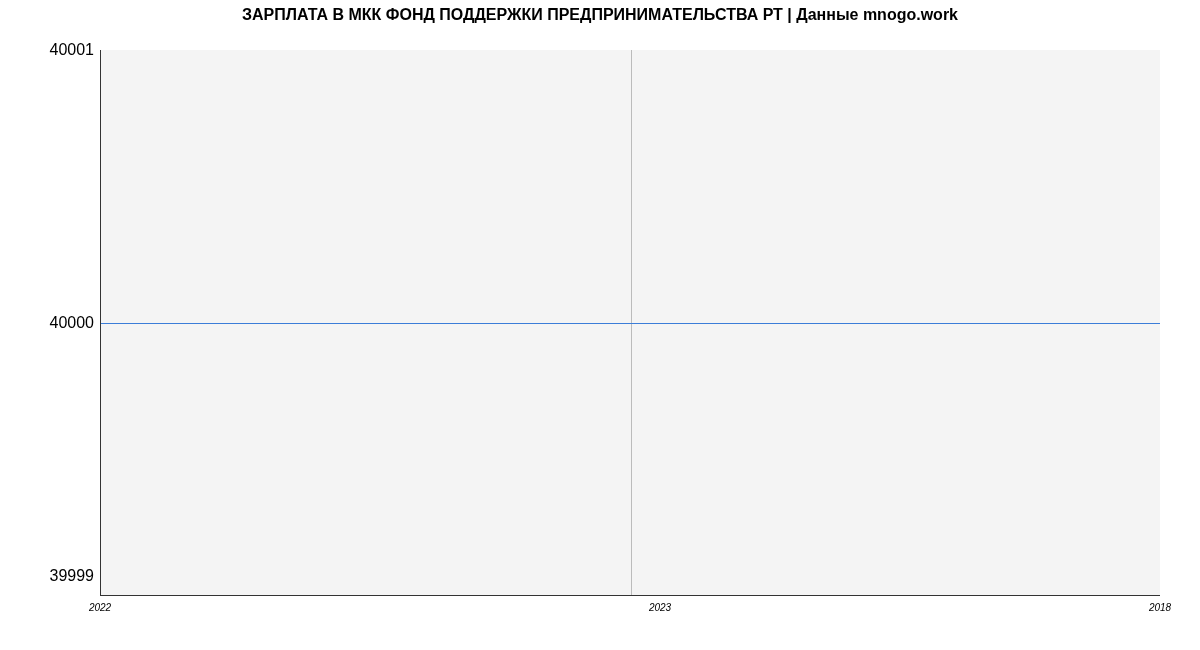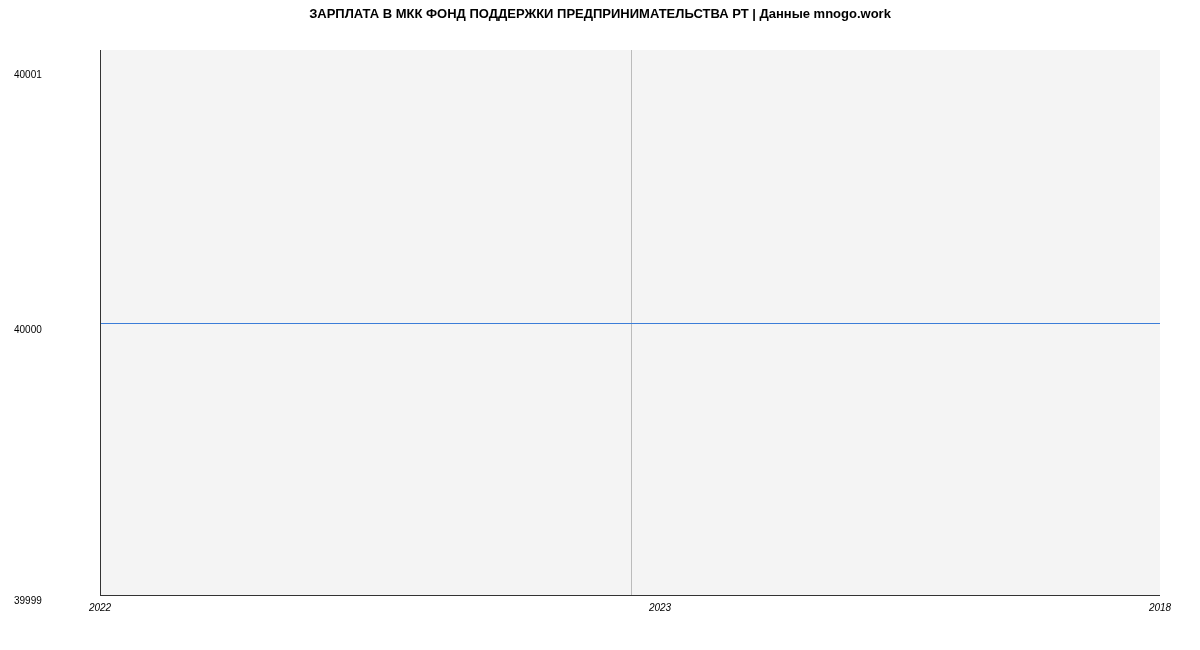--- a/index.html
+++ b/index.html
@@ -10,21 +10,21 @@
       font-family: Arial, Helvetica, sans-serif;
       position: relative;
       overflow: hidden;
     }
     .chart-title {
       position: absolute;
       top: 6px;
       left: 0;
       width: 100%;
       text-align: center;
-      font-size: 13px;
+      font-size: 16px;
       font-weight: bold;
       color: #000;
     }
     .plot-area {
       position: absolute;
       left: 100px;
       top: 50px;
       width: 1060px;
       height: 546px;
       background: #f4f4f4;
@@ -41,26 +41,25 @@
     .data-line {
       position: absolute;
       left: 0;
       width: 100%;
       height: 0;
       border-top: 1.5px solid #3b7dd8;
     }
     .y-tick {
       position: absolute;
       right: 1106px;
-      font-size: 10px;
+      font-size: 16px;
       color: #000;
-      text-align: left;
+      text-align: right;
       transform: translateY(-50%);
       width: 80px;
-      margin-top: 24px;
     }
     .x-tick {
       position: absolute;
       top: 602px;
       font-size: 10px;
       color: #000;
       text-align: center;
       transform: translateX(-50%);
       white-space: nowrap;
       font-style: italic;
@@ -70,18 +69,18 @@
 <body>
 
 <div class="chart-title">ЗАРПЛАТА В МКК ФОНД ПОДДЕРЖКИ ПРЕДПРИНИМАТЕЛЬСТВА РТ | Данные mnogo.work</div>
 
 <div class="plot-area">
   <div class="gridline-v" style="left:50%;"></div>
   <div class="data-line" style="top:50%;"></div>
 </div>
 
 <div class="y-tick" style="top:50px;">40001</div>
-<div class="y-tick" style="top:305px;">40000</div>
+<div class="y-tick" style="top:323px;">40000</div>
 <div class="y-tick" style="top:576px;">39999</div>
 
 <div class="x-tick" style="left:100px;">2022</div>
 <div class="x-tick" style="left:660px;">2023</div>
 <div class="x-tick" style="left:1160px;">2018</div>
 
 </body></html>

